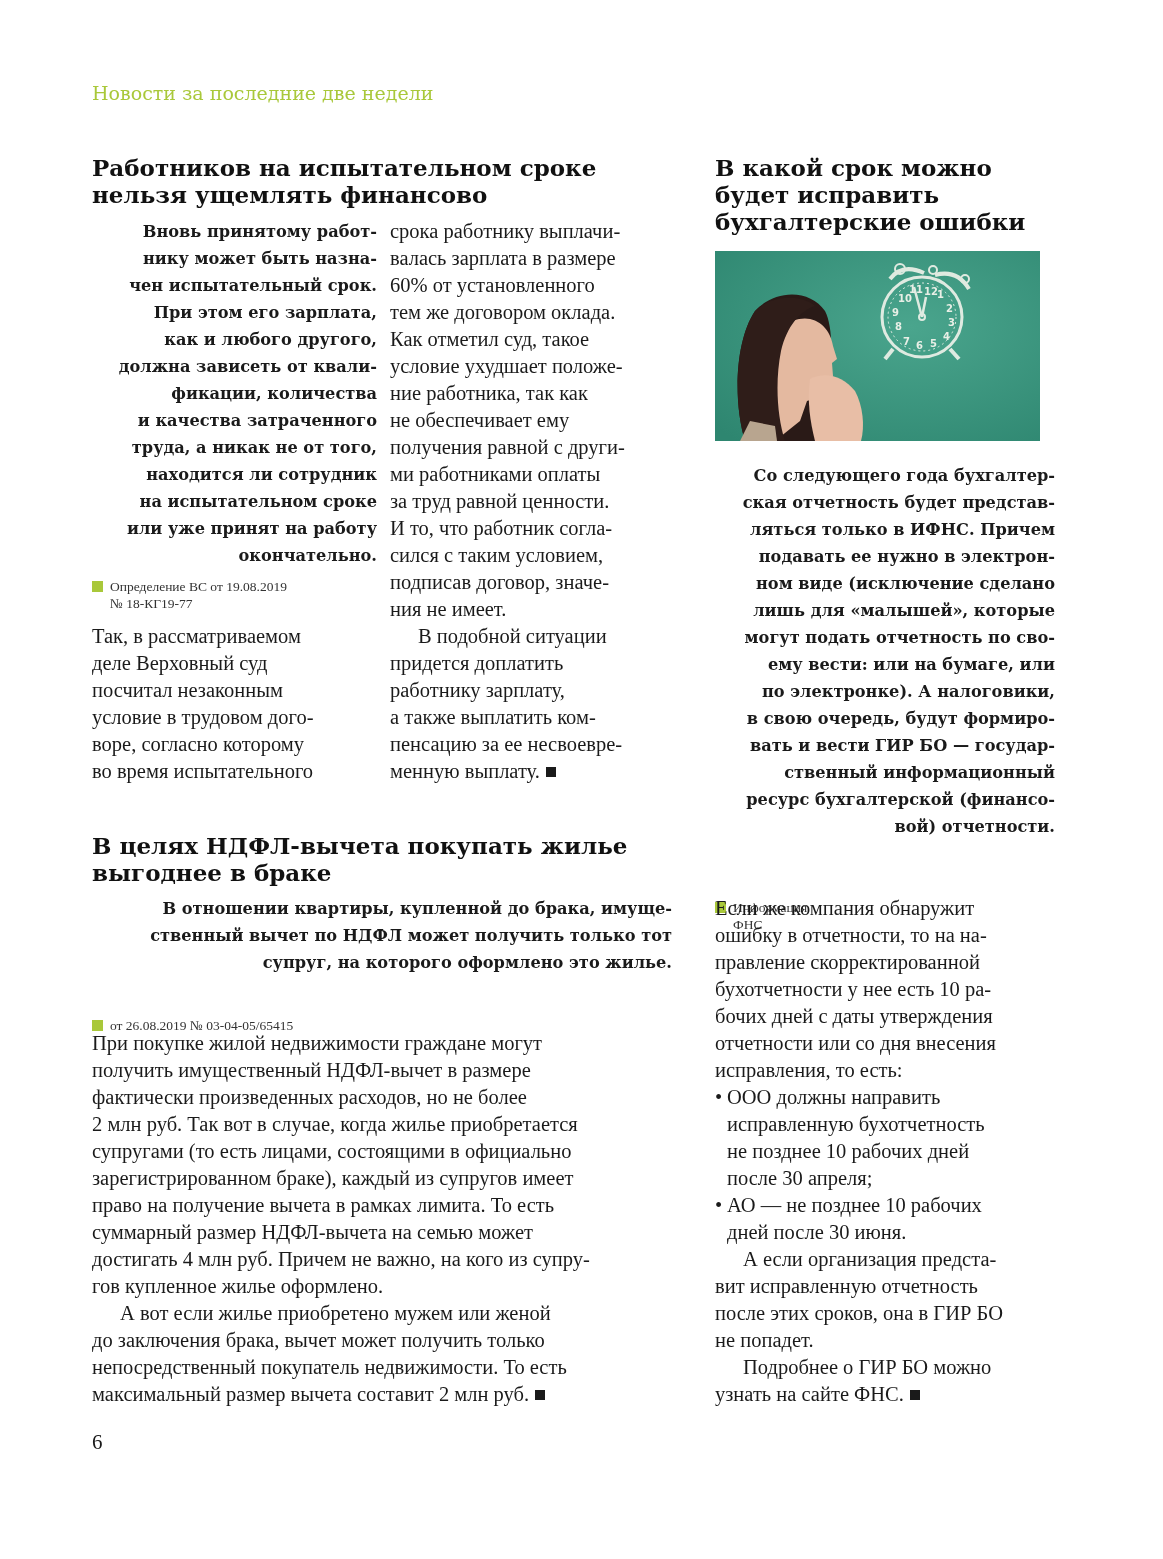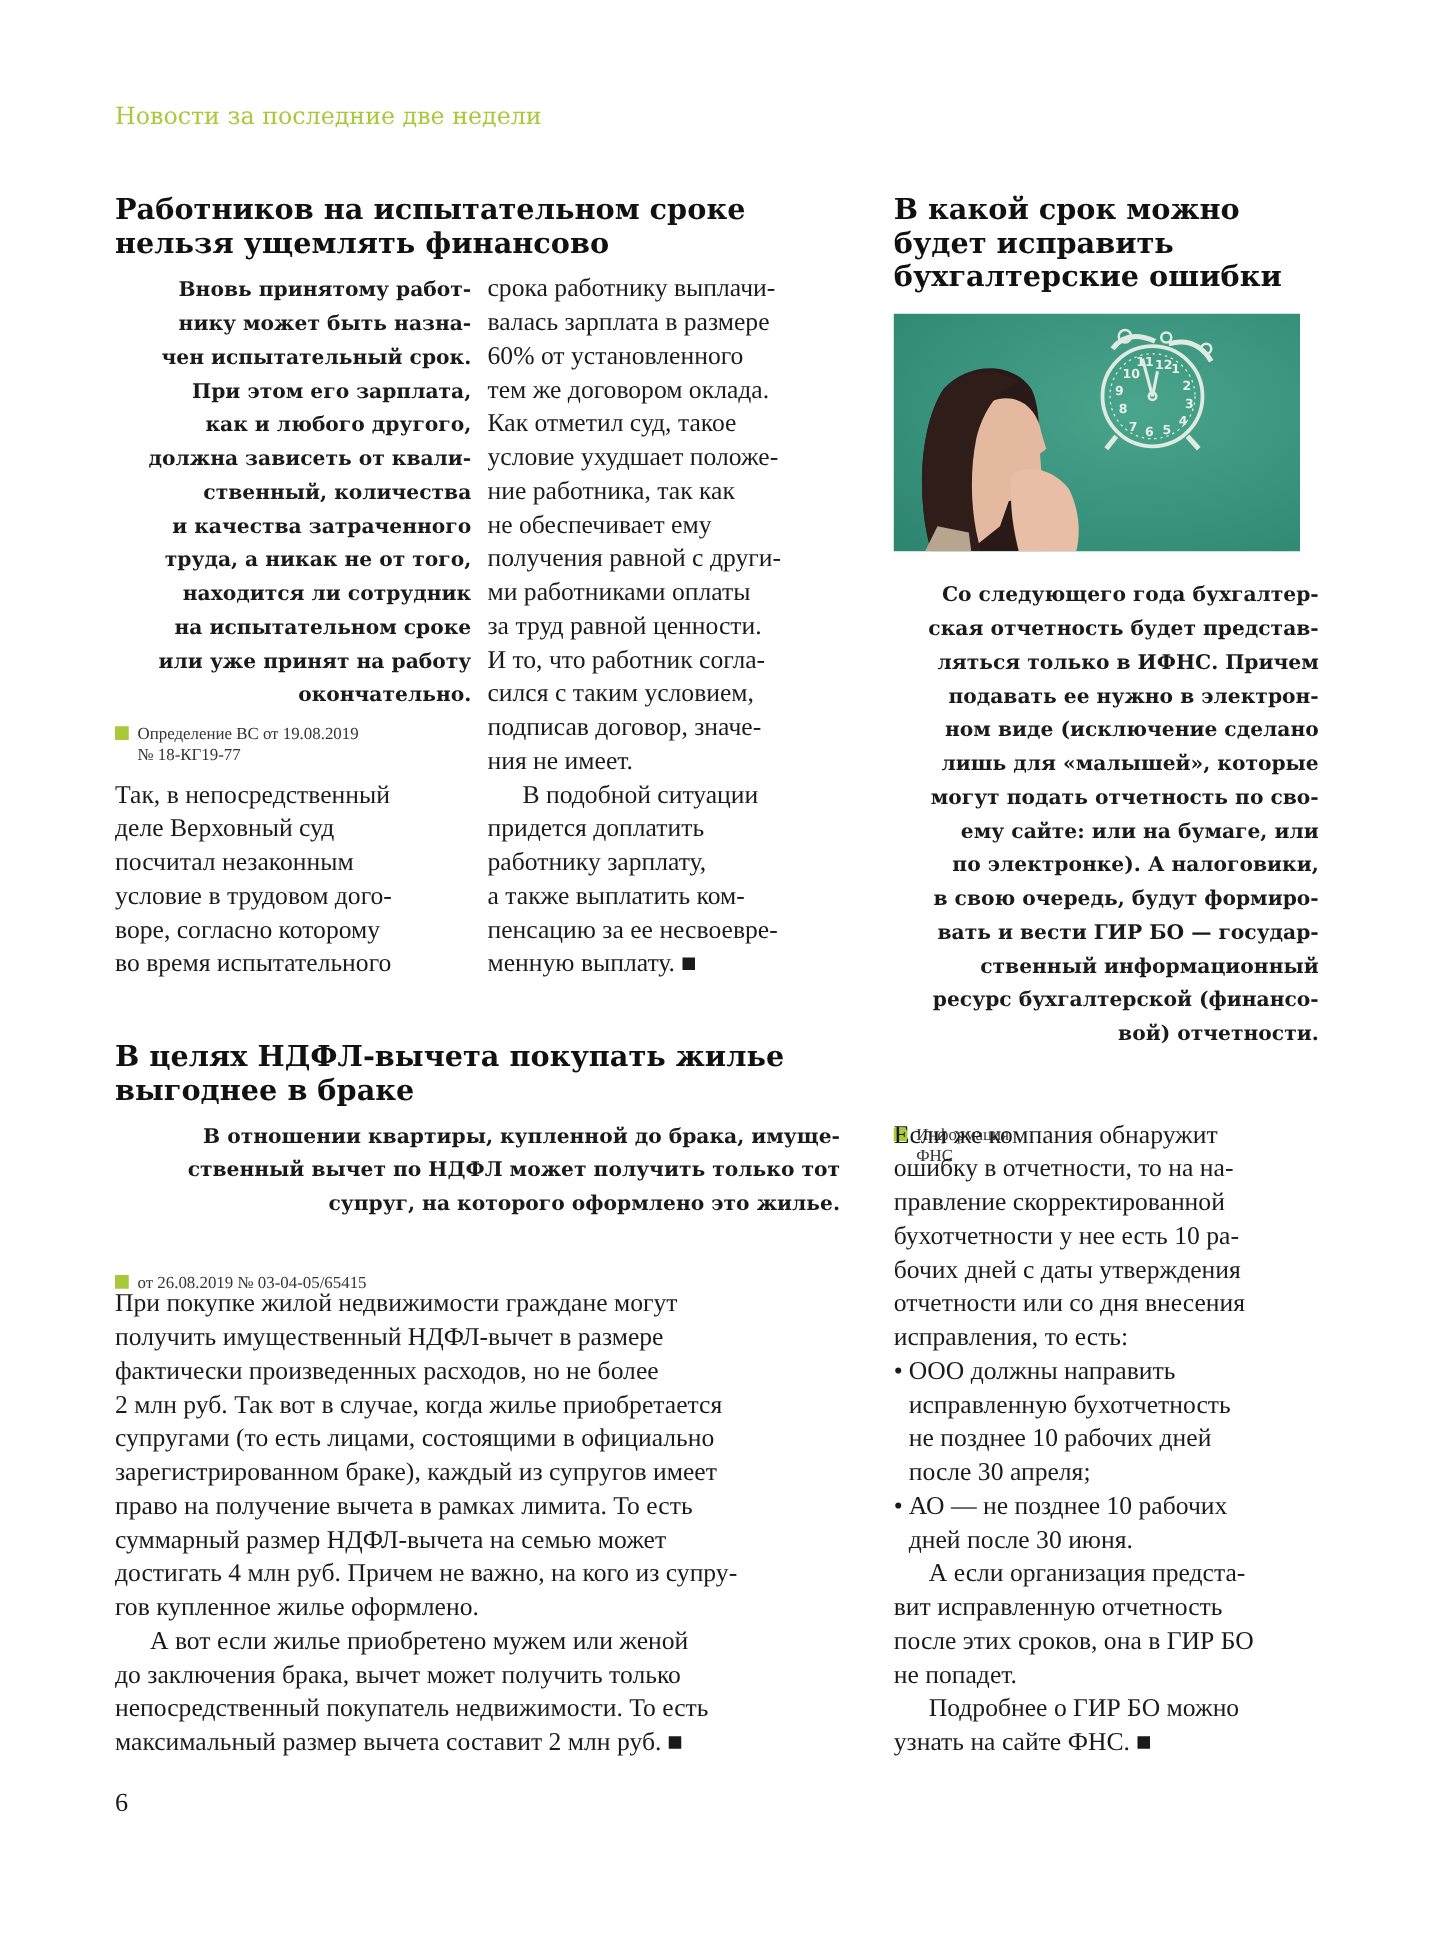--- a/index.html
+++ b/index.html
@@ -74,39 +74,39 @@
 </div>
 
 <div class="abs" style="left:92px; top:218px; width:285px;">
   <p class="lead">
     <span class="line">Вновь принятому работ-</span>
     <span class="line">нику может быть назна-</span>
     <span class="line">чен испытательный срок.</span>
     <span class="line">При этом его зарплата,</span>
     <span class="line">как и любого другого,</span>
     <span class="line">должна зависеть от квали-</span>
-    <span class="line">ственный, количества</span>
+    <span class="line">фикации, количества</span>
     <span class="line">и качества затраченного</span>
     <span class="line">труда, а никак не от того,</span>
     <span class="line">находится ли сотрудник</span>
     <span class="line">на испытательном сроке</span>
     <span class="line">или уже принят на работу</span>
     <span class="line">окончательно.</span>
   </p>
 </div>
 
 <div class="abs source" style="left:92px; top:578px; width:280px;">
   <span class="sq"></span>
   <span class="line">Определение ВС от 19.08.2019</span>
   <span class="line">№ 18-КГ19-77</span>
 </div>
 
 <div class="abs" style="left:92px; top:623px; width:285px;">
   <p class="body-text">
-    <span class="line">Так, в непосредственный</span>
+    <span class="line">Так, в рассматриваемом</span>
     <span class="line">деле Верховный суд</span>
     <span class="line">посчитал незаконным</span>
     <span class="line">условие в трудовом дого-</span>
     <span class="line">воре, согласно которому</span>
     <span class="line">во время испытательного</span>
   </p>
 </div>
 
 <div class="abs" style="left:390px; top:218px; width:290px;">
   <p class="body-text">
@@ -232,21 +232,21 @@
 
 <div class="abs" style="left:715px; top:462px; width:340px;">
   <p class="lead">
     <span class="line">Со следующего года бухгалтер-</span>
     <span class="line">ская отчетность будет представ-</span>
     <span class="line">ляться только в ИФНС. Причем</span>
     <span class="line">подавать ее нужно в электрон-</span>
     <span class="line">ном виде (исключение сделано</span>
     <span class="line">лишь для «малышей», которые</span>
     <span class="line">могут подать отчетность по сво-</span>
-    <span class="line">ему сайте: или на бумаге, или</span>
+    <span class="line">ему вести: или на бумаге, или</span>
     <span class="line">по электронке). А налоговики,</span>
     <span class="line">в свою очередь, будут формиро-</span>
     <span class="line">вать и вести ГИР БО — государ-</span>
     <span class="line">ственный информационный</span>
     <span class="line">ресурс бухгалтерской (финансо-</span>
     <span class="line">вой) отчетности.</span>
   </p>
 </div>
 
 <div class="abs source" style="left:715px; top:848px; width:200px;">

